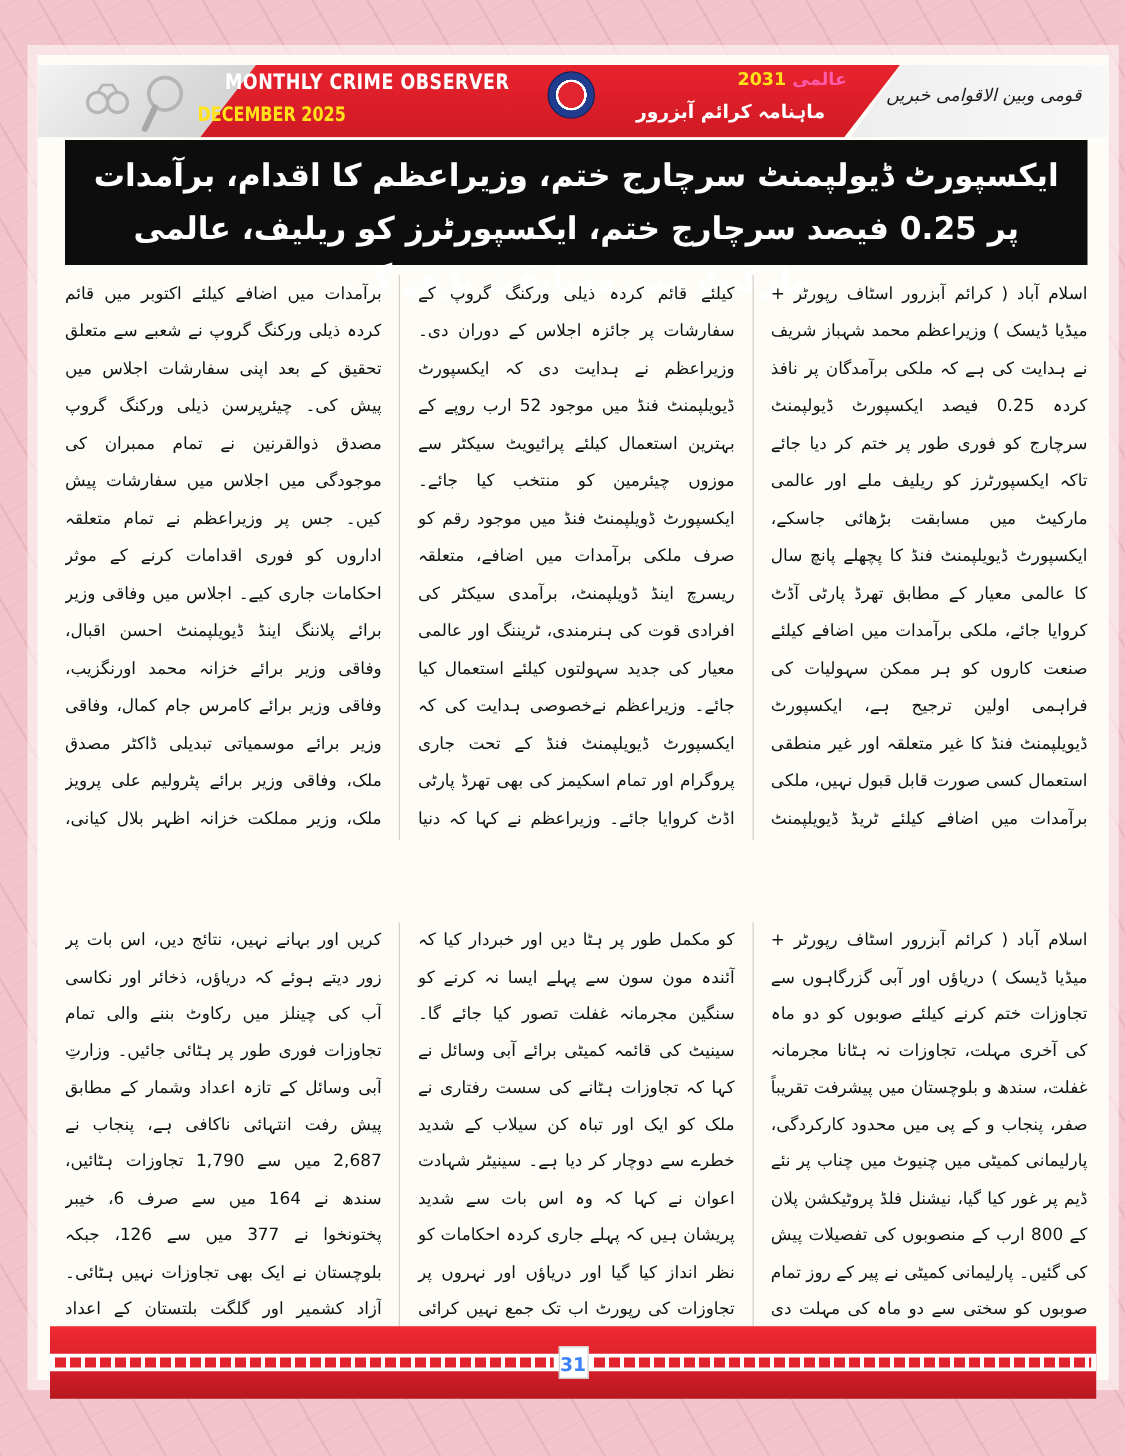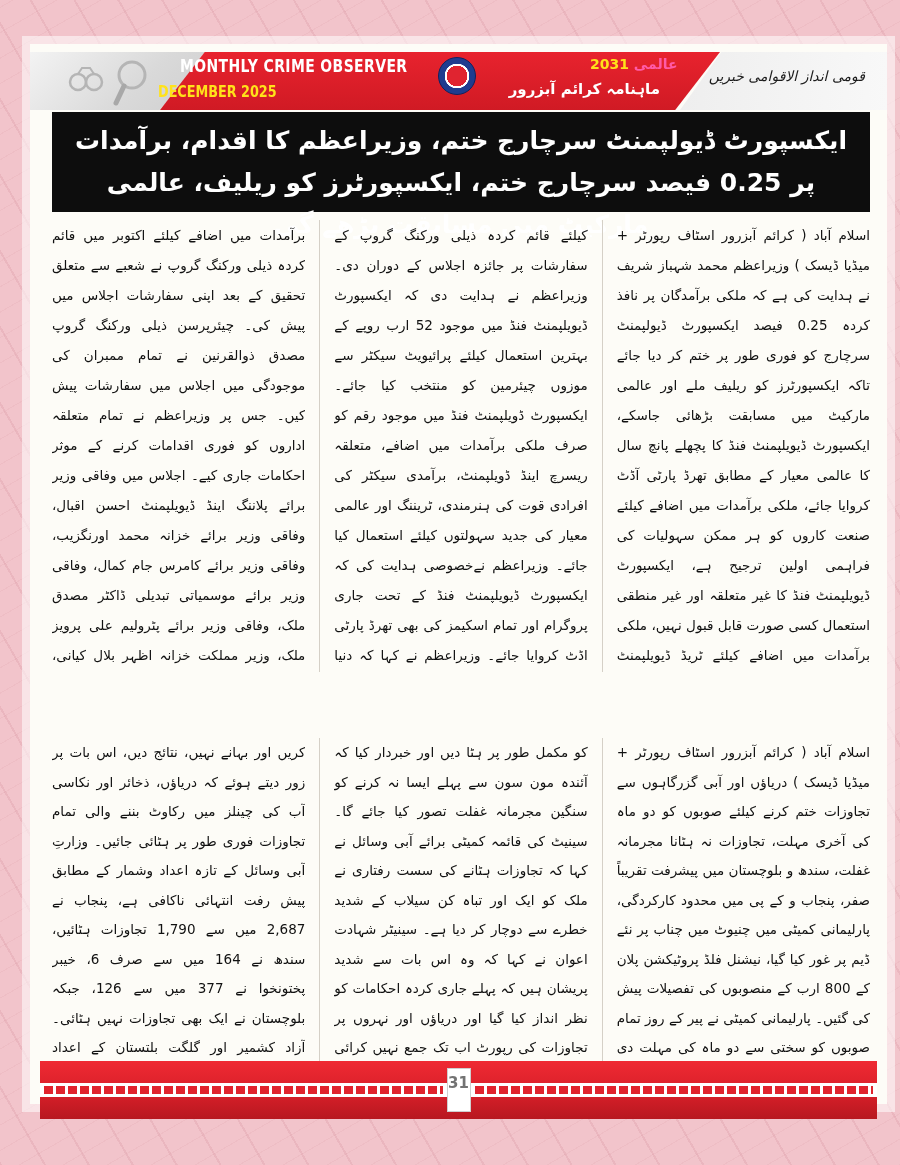--- a/index.html
+++ b/index.html
@@ -95,21 +95,21 @@
   .footer-strip {
     position: absolute; left: 0; top: 22px; width: 837px; height: 14px; background: #fff;
     display: flex; align-items: center; justify-content: center; gap: 0;
   }
   .dash-track {
     height: 8px; flex: 1;
     background: repeating-linear-gradient(90deg, #e0232d 0 9px, #ffffff 9px 12px);
     margin: 0 4px;
   }
   .page-number {
-    position: relative; width: 24px; height: 44px; background: #fff; color: #737373;
+    position: relative; width: 24px; height: 26px; background: #fff; color: #3b82f6;
     font-weight: bold; font-size: 15px; line-height: 28px; text-align: center;
     border: 1px solid #cfcfcf; margin-top: -0px;
   }
 </style>
 </head>
 <body>
 
 <div class="page">
 
   <div class="masthead">
@@ -128,21 +128,21 @@
     <div class="mast-right"></div>
 
     <div class="mast-en-title">MONTHLY CRIME OBSERVER</div>
     <div class="mast-en-date">DECEMBER 2025</div>
     <div class="mast-logo"></div>
     <div class="mast-ur-date">
       <span class="mn">عالمی</span>
       <span class="yr">2031</span>
     </div>
     <div class="mast-ur-title">ماہنامہ کرائم آبزرور</div>
-    <div class="mast-section">قومی انداز الاقوامی خبریں</div>
+    <div class="mast-section">قومی وبین الاقوامی خبریں</div>
   </div>
 
   <div class="headline headline-1">ایکسپورٹ ڈیولپمنٹ سرچارج ختم، وزیراعظم کا اقدام، برآمدات پر 0.25 فیصد سرچارج ختم، ایکسپورٹرز کو ریلیف، عالمی مارکیٹ میں مسابقت بڑھے گی</div>
 
   <div class="cols cols-1">
     <div class="col">اسلام آباد ( کرائم آبزرور اسٹاف رپورٹر + میڈیا ڈیسک ) وزیراعظم محمد شہباز شریف نے ہدایت کی ہے کہ ملکی برآمدگان پر نافذ کردہ 0.25 فیصد ایکسپورٹ ڈیولپمنٹ سرچارج کو فوری طور پر ختم کر دیا جائے تاکہ ایکسپورٹرز کو ریلیف ملے اور عالمی مارکیٹ میں مسابقت بڑھائی جاسکے، ایکسپورٹ ڈیویلپمنٹ فنڈ کا پچھلے پانچ سال کا عالمی معیار کے مطابق تھرڈ پارٹی آڈٹ کروایا جائے، ملکی برآمدات میں اضافے کیلئے صنعت کاروں کو ہر ممکن سہولیات کی فراہمی اولین ترجیح ہے، ایکسپورٹ ڈیویلپمنٹ فنڈ کا غیر متعلقہ اور غیر منطقی استعمال کسی صورت قابل قبول نہیں، ملکی برآمدات میں اضافے کیلئے ٹریڈ ڈیویلپمنٹ اتھارٹی (TDAP) کے کردار کا اصلاحاتی جائزہ لیا اور تشکیل نو کی جائے۔ وزیراعظم نے یہ ہدایت گزشتہ روز اپنی زیر صدارت ملکی برآمدات میں اضافے</div>
     <div class="col-sep"></div>
     <div class="col">کیلئے قائم کردہ ذیلی ورکنگ گروپ کے سفارشات پر جائزہ اجلاس کے دوران دی۔ وزیراعظم نے ہدایت دی کہ ایکسپورٹ ڈیویلپمنٹ فنڈ میں موجود 52 ارب روپے کے بہترین استعمال کیلئے پرائیویٹ سیکٹر سے موزوں چیئرمین کو منتخب کیا جائے۔ ایکسپورٹ ڈویلپمنٹ فنڈ میں موجود رقم کو صرف ملکی برآمدات میں اضافے، متعلقہ ریسرچ اینڈ ڈویلپمنٹ، برآمدی سیکٹر کی افرادی قوت کی ہنرمندی، ٹریننگ اور عالمی معیار کی جدید سہولتوں کیلئے استعمال کیا جائے۔ وزیراعظم نےخصوصی ہدایت کی کہ ایکسپورٹ ڈیویلپمنٹ فنڈ کے تحت جاری پروگرام اور تمام اسکیمز کی بھی تھرڈ پارٹی اڈٹ کروایا جائے۔ وزیراعظم نے کہا کہ دنیا بھر میں پاکستان کی برآمدی اشیاء کی برآمدی اشیاء کی تشہیر اور پروموشن وفاقی حکومت کی ذمہ داری ہے۔ وزیراعظم اسلام آباد میں وزیراعظم کی زیر صدارت ملکی</div>
     <div class="col-sep"></div>
     <div class="col">برآمدات میں اضافے کیلئے اکتوبر میں قائم کردہ ذیلی ورکنگ گروپ نے شعبے سے متعلق تحقیق کے بعد اپنی سفارشات اجلاس میں پیش کی۔ چیئرپرسن ذیلی ورکنگ گروپ مصدق ذوالقرنین نے تمام ممبران کی موجودگی میں اجلاس میں سفارشات پیش کیں۔ جس پر وزیراعظم نے تمام متعلقہ اداروں کو فوری اقدامات کرنے کے موثر احکامات جاری کیے۔ اجلاس میں وفاقی وزیر برائے پلاننگ اینڈ ڈیویلپمنٹ احسن اقبال، وفاقی وزیر برائے خزانہ محمد اورنگزیب، وفاقی وزیر برائے کامرس جام کمال، وفاقی وزیر برائے موسمیاتی تبدیلی ڈاکٹر مصدق ملک، وفاقی وزیر برائے پٹرولیم علی پرویز ملک، وزیر مملکت خزانہ اظہر بلال کیانی، چیئرمین ایس۔ ائی۔ ایف۔ سی (SIFC) اور دیگر متعلقہ سرکاری عہدے داران نے شرکت کی۔</div>

